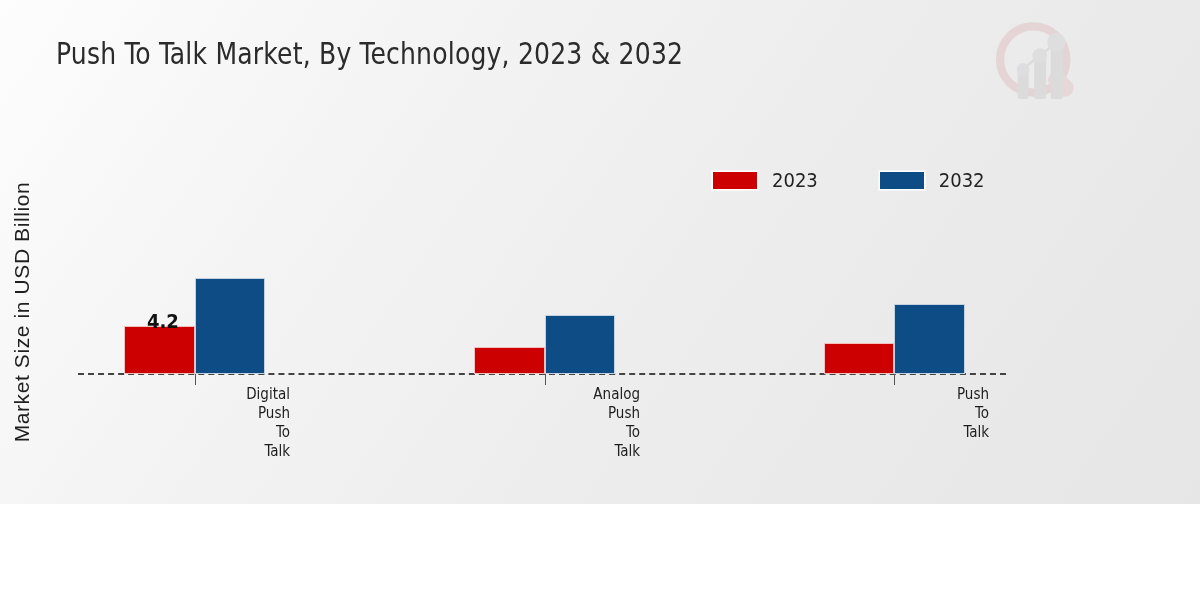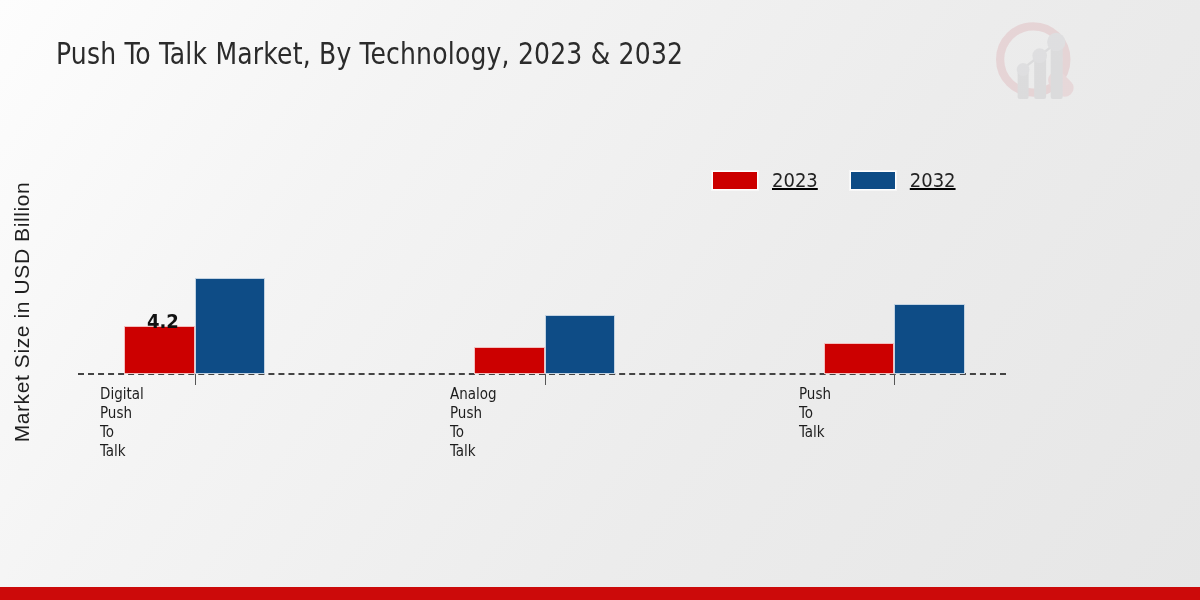--- a/index.html
+++ b/index.html
@@ -2,21 +2,21 @@
 <html><head>
 <meta charset="utf-8">
 <style>
   html,body{margin:0;padding:0;}
   body{
     width:1200px;height:600px;overflow:hidden;
     font-family:"Liberation Sans", sans-serif;
     background:#ffffff;
   }
   #canvas{
-    position:relative;width:1200px;height:600px;
+    position:relative;width:1200px;height:504px;
     background:linear-gradient(125deg,#fdfdfd 0%,#f4f4f4 28%,#ececec 62%,#e6e6e6 100%);
     overflow:hidden;
   }
 
   
   #title{
     position:absolute;left:56px;top:36px;
     font-size:30px;letter-spacing:.2px;
     color:#2b2b2b;white-space:nowrap;
     font-family:"DejaVu Sans Condensed","Liberation Sans",sans-serif;
@@ -30,22 +30,22 @@
     transform:rotate(-90deg);
     font-size:21px;color:#1f1f1f;white-space:nowrap;
     letter-spacing:.6px;
   }
 
   
   #legend{
     position:absolute;left:712px;top:168px;
     display:flex;align-items:center;gap:0px;
   }
-  .legend-item{display:flex;align-items:center;text-decoration:underline;}
-  .legend-item + .legend-item{margin-left:32px;}
+  .legend-item{display:flex;align-items:center;}
+  .legend-item + .legend-item{margin-left:61px;}
   .legend-swatch{
     width:44px;height:17px;border:1px solid #ffffff;
     box-shadow:0 0 0 1px rgba(255,255,255,.55);
   }
   .legend-text{
     margin-left:14px;font-size:20px;color:#232323;
     font-family:"DejaVu Sans Condensed","Liberation Sans",sans-serif;
   }
 
   
@@ -53,21 +53,21 @@
   #baseline{
     position:absolute;left:78px;top:373px;width:928px;height:0;
     border-top:2px dashed #444;
   }
   .bar{position:absolute;bottom:0;border:1px solid rgba(255,255,255,.75);box-sizing:border-box;}
   .tick{
     position:absolute;top:374px;width:1px;height:11px;background:#555;
   }
   .cat-label{
     position:absolute;top:385px;width:190px;margin-left:-95px;
-    text-align:left;font-size:15px;line-height:19px;color:#1d1d1d;
+    text-align:right;font-size:15px;line-height:19px;color:#1d1d1d;
     font-family:"DejaVu Sans Condensed","Liberation Sans",sans-serif;
   }
   .value-label{
     position:absolute;font-size:20px;font-weight:bold;color:#121212;
     font-family:"DejaVu Sans Condensed","Liberation Sans",sans-serif;
     white-space:nowrap;
   }
 
   
   #logo{position:absolute;left:990px;top:18px;width:92px;height:92px;opacity:.30;}

